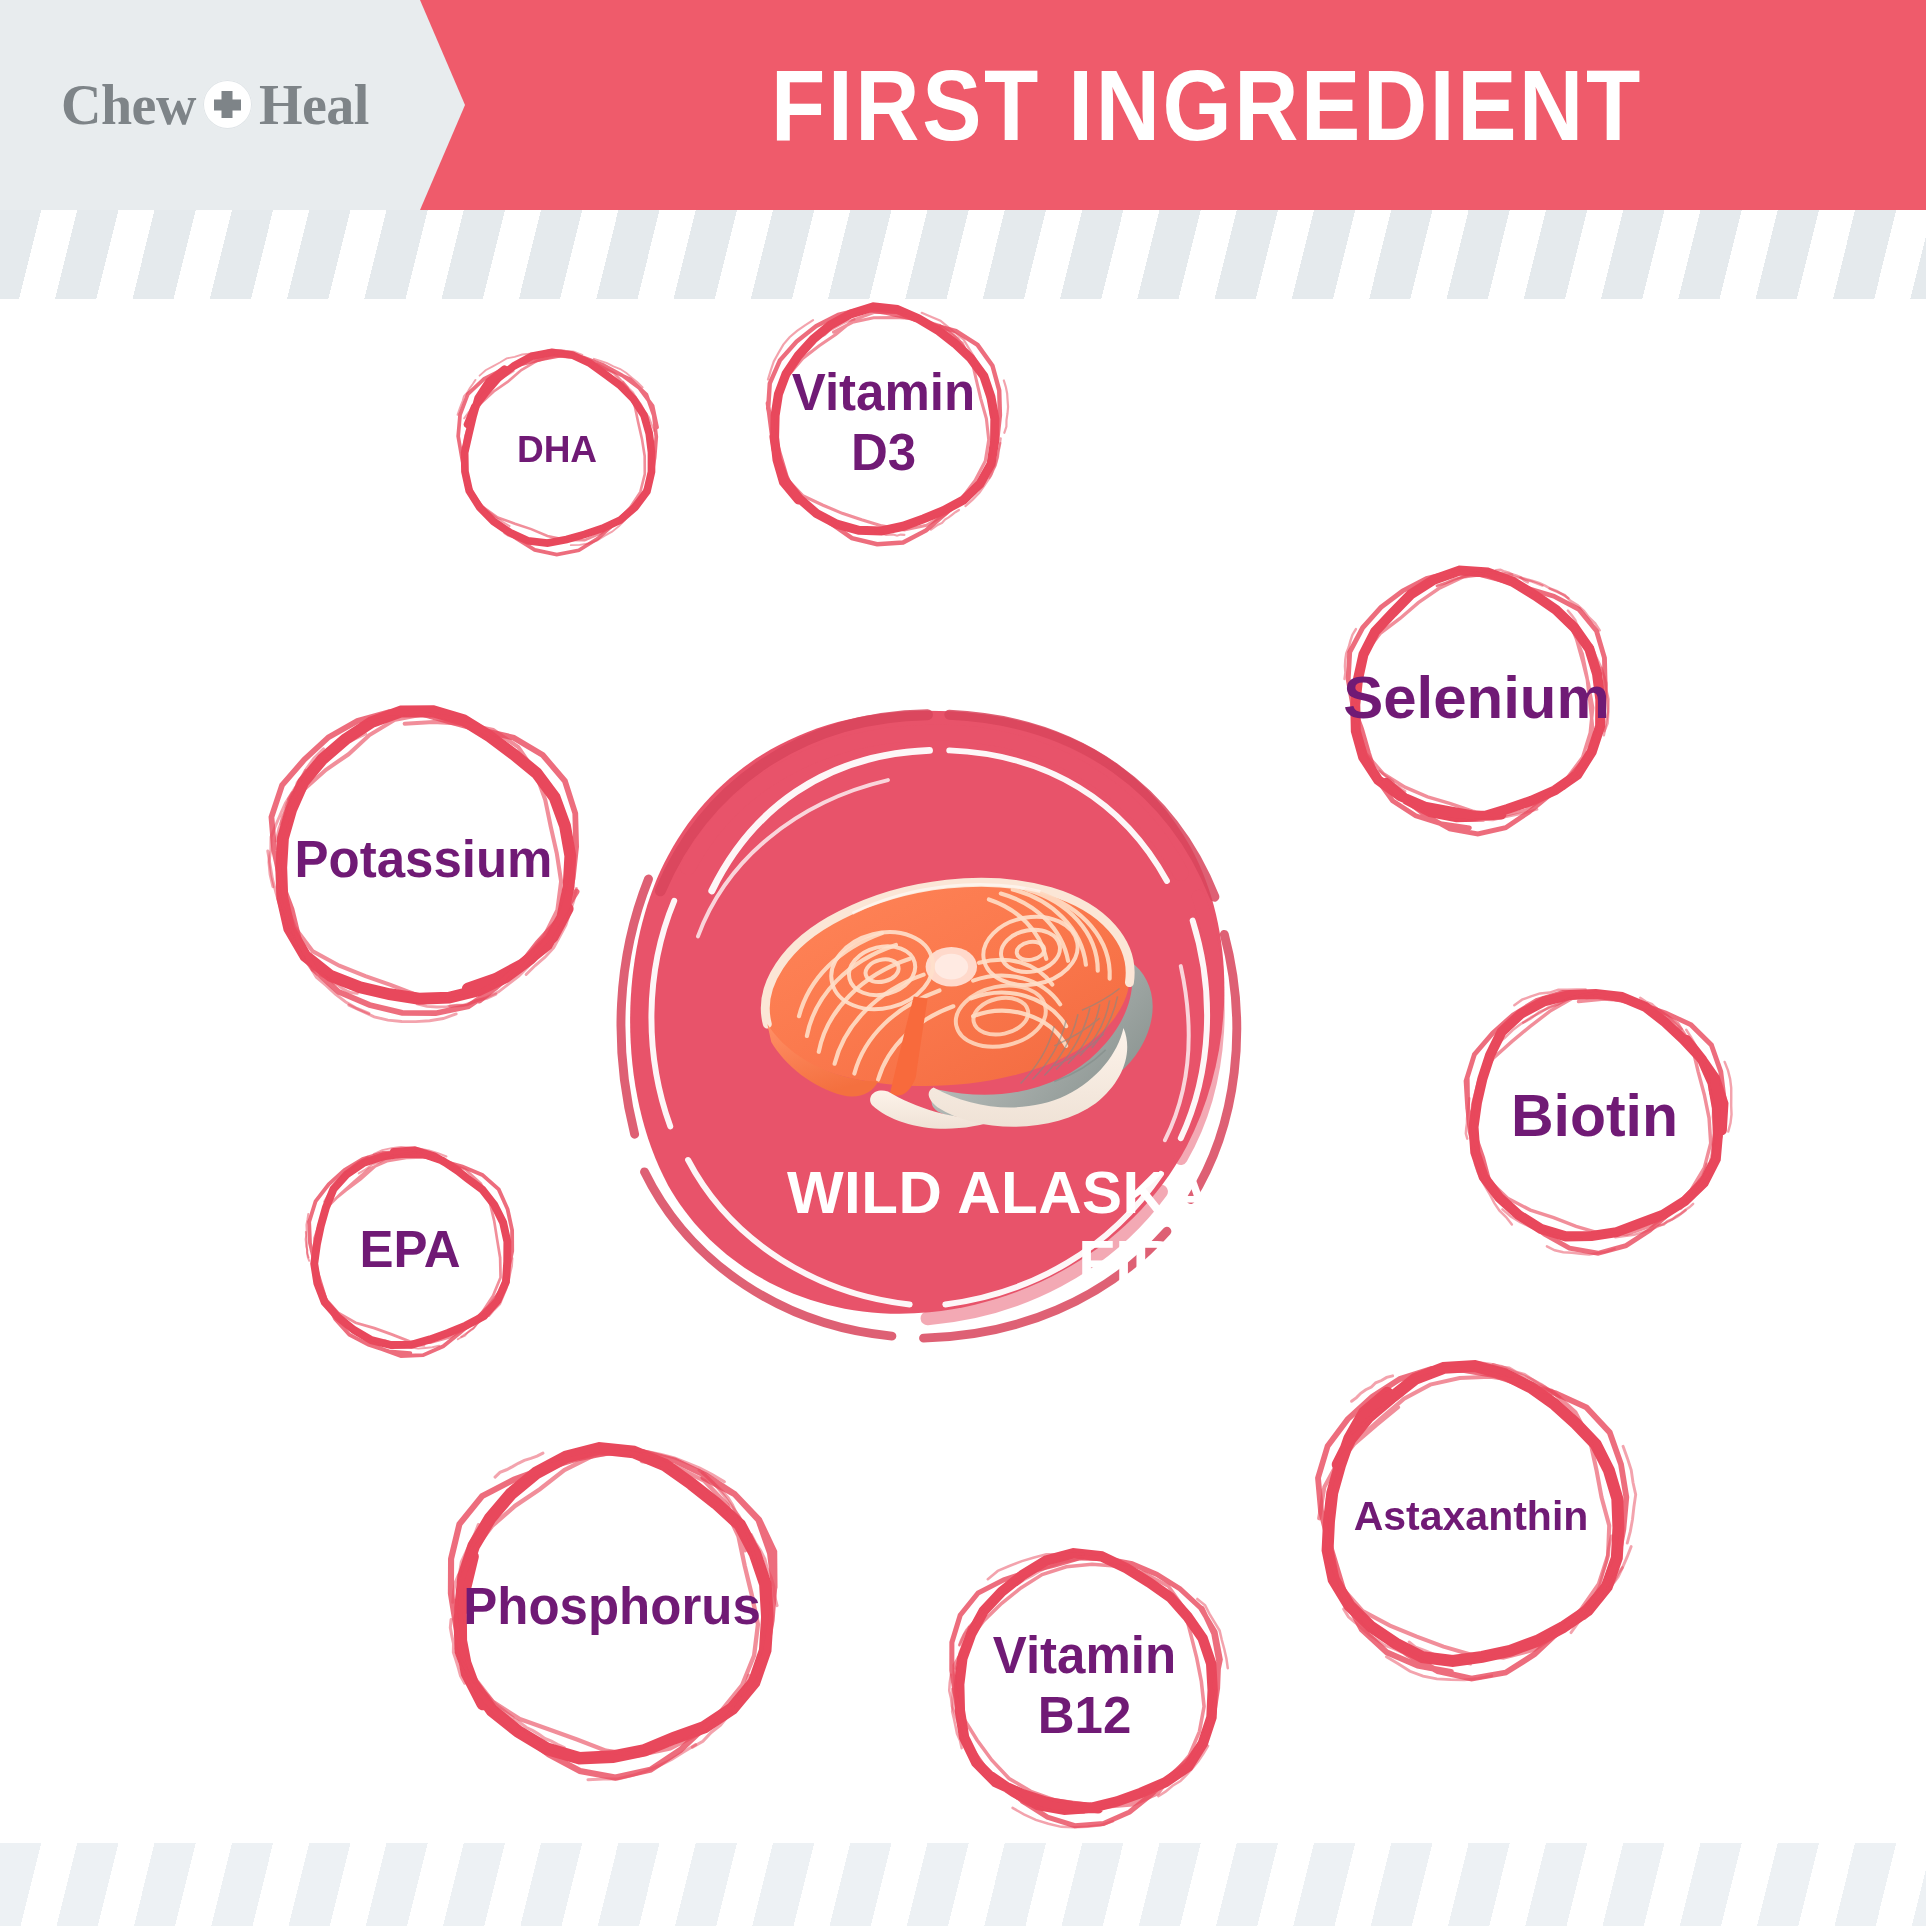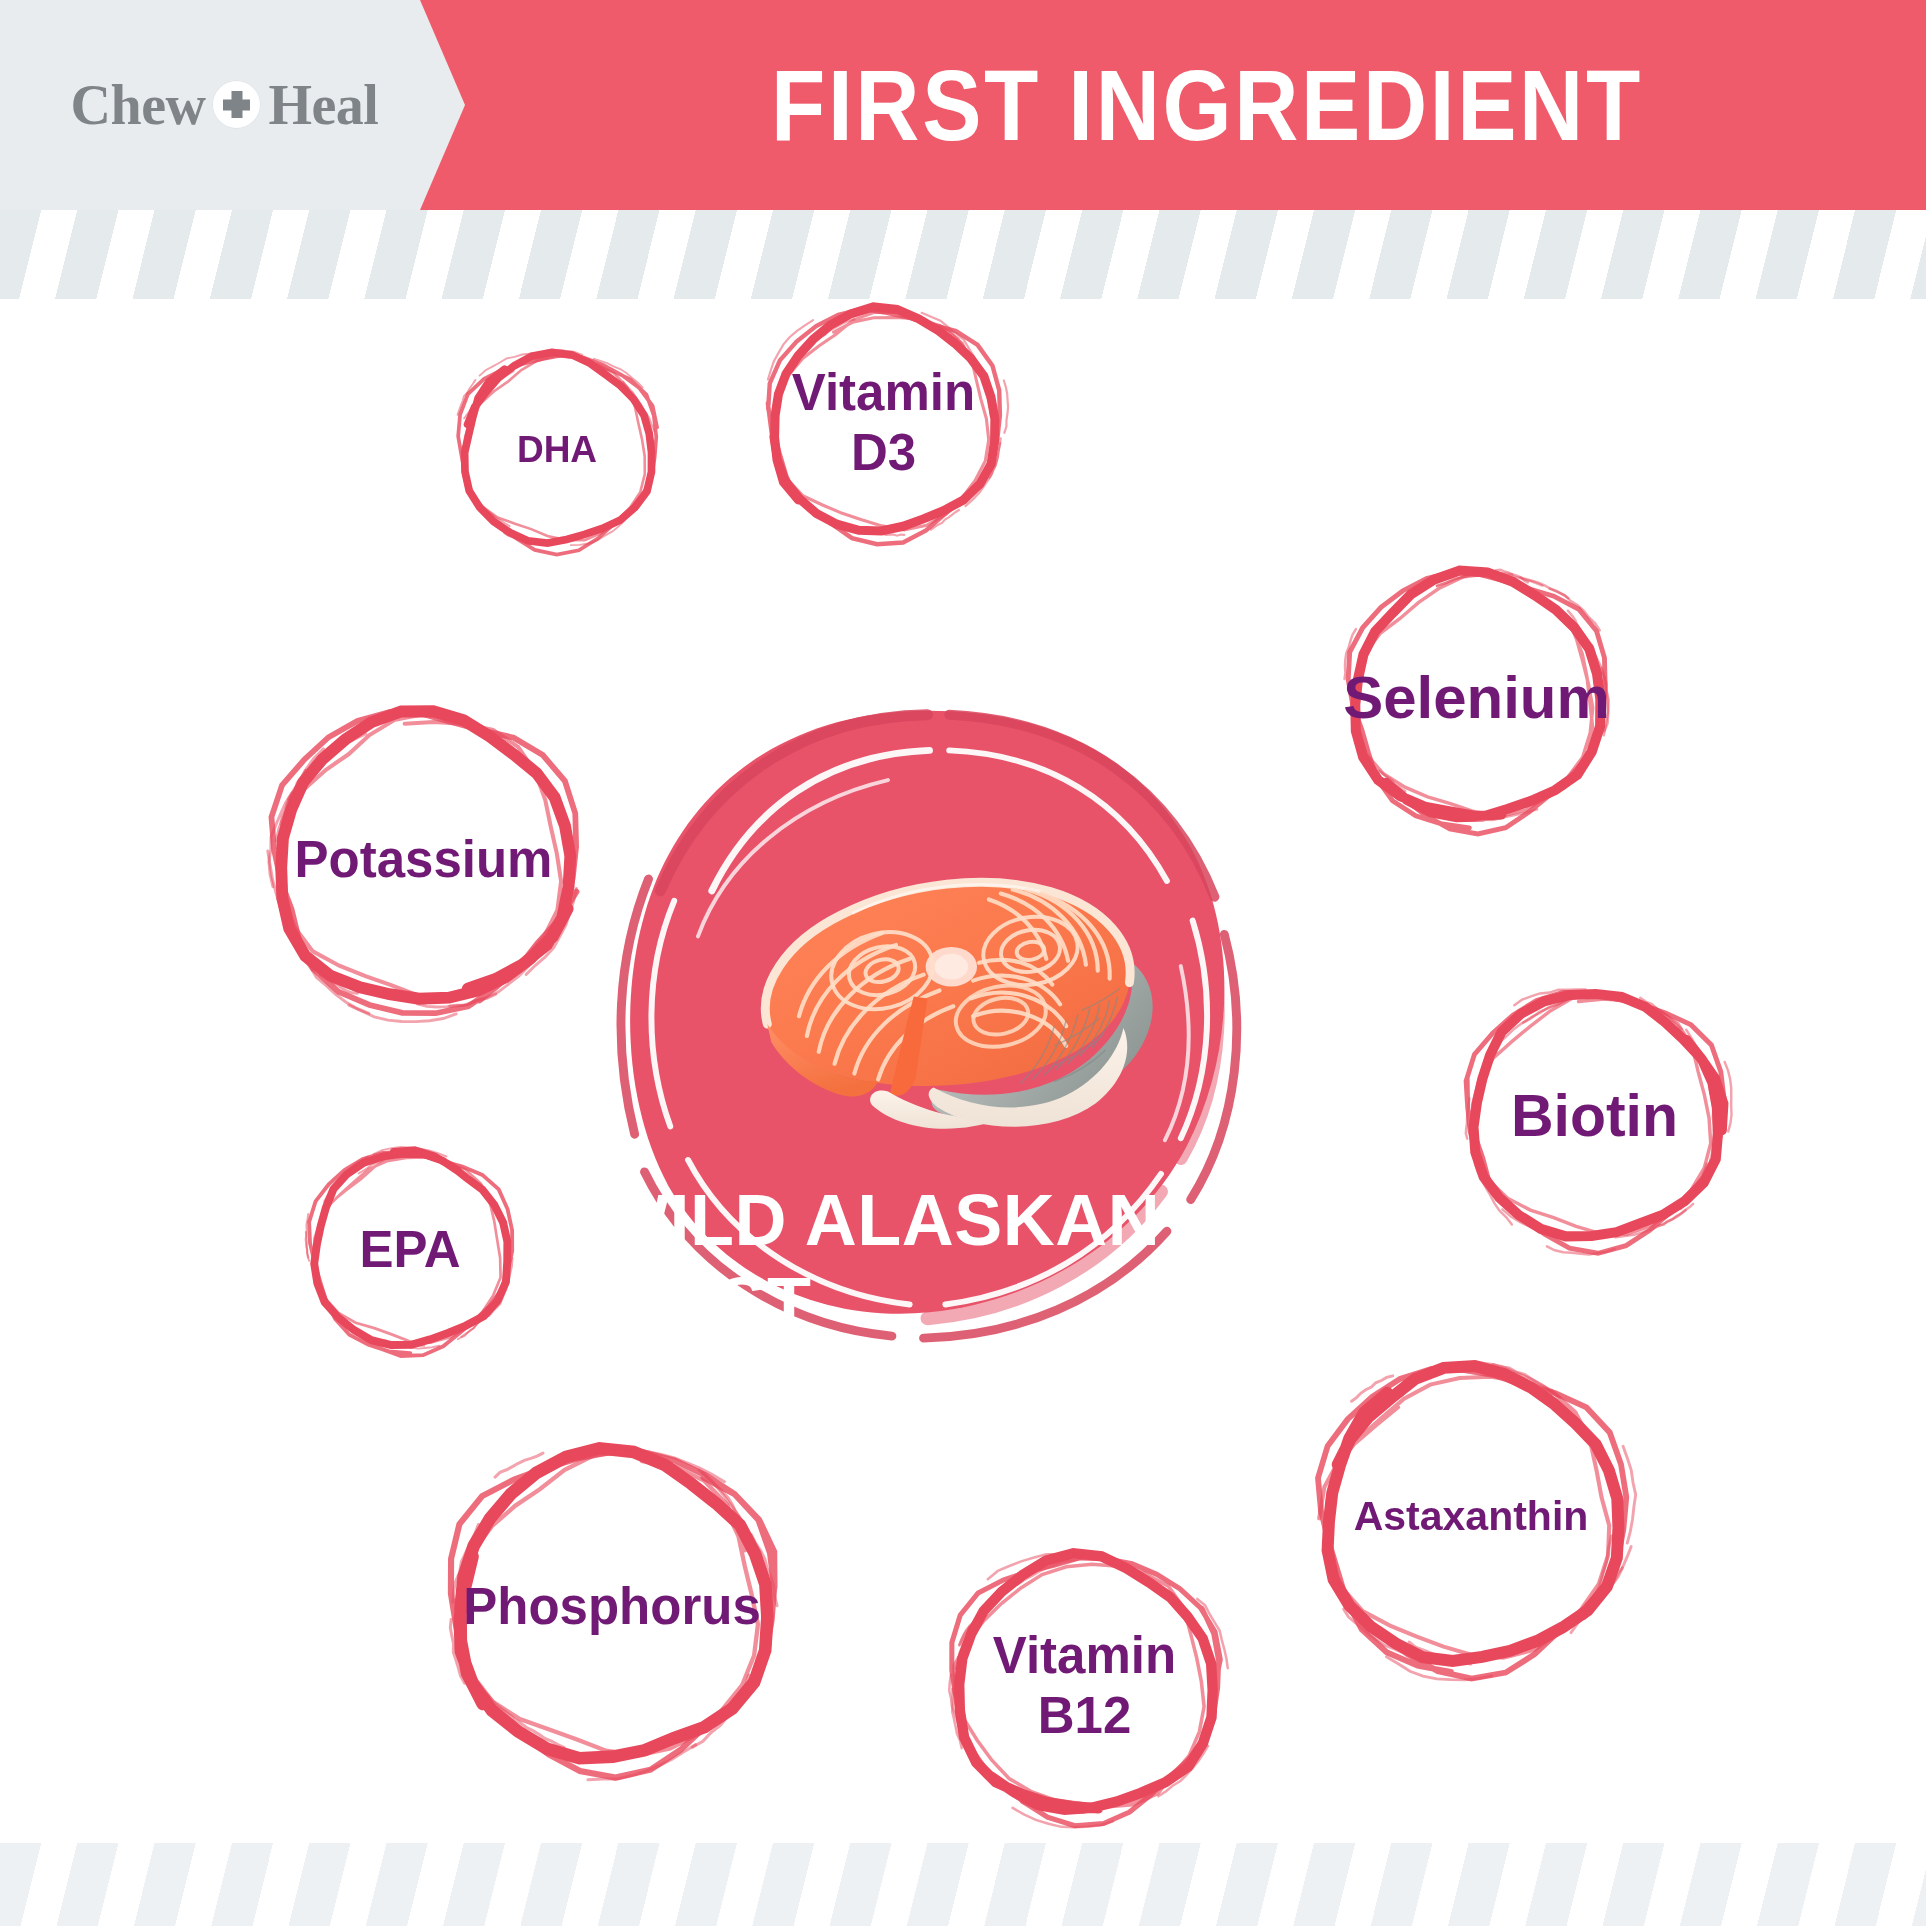--- a/index.html
+++ b/index.html
@@ -18,21 +18,21 @@
     position:absolute;left:0;top:0;width:1927px;height:210px;
     background:#ef5b6b;
   }
   .header-gray{
     position:absolute;left:0;top:0;width:465px;height:210px;
     background:#e8ecee;
     clip-path:polygon(0 0, 420px 0, 465px 105px, 420px 210px, 0 210px);
   }
   .logo{
     position:absolute;left:61px;top:72px;width:327px;height:65px;
-    display:flex;align-items:center;justify-content:center;
+    display:flex;align-items:center;justify-content:flex-start;
   }
   .logo-word{
     font-family:"Liberation Serif", serif;
     font-weight:700;
     font-size:56px;
     color:#7e8488;
     letter-spacing:-0.5px;
     line-height:1;
   }
   .logo-plus{
@@ -82,27 +82,26 @@
   }
 
   
   .center-wrap{position:absolute;left:601px;top:693px;width:653px;height:653px;}
   .center-blob{position:absolute;left:0;top:0;width:653px;height:653px;}
   .center-photo{
     position:absolute;left:103px;top:147px;width:465px;height:297px;
   }
   .center-label{
     position:absolute;left:0;top:465px;width:653px;
-    text-align:left;
+    text-align:right;
     color:#ffffff;
     font-weight:700;
-    font-size:72px;
+    font-size:60px;
     line-height:1.15;
     letter-spacing:0.5px;
-    margin-top:21px;
   }
   .center-label .l2{display:block;}
 
   
   .bubble{position:absolute;}
   .bubble .ring{position:absolute;left:0;top:0;width:100%;height:100%;}
   .bubble .txt{
     position:absolute;left:0;top:0;width:100%;height:100%;
     display:flex;align-items:center;justify-content:center;
     text-align:center;

